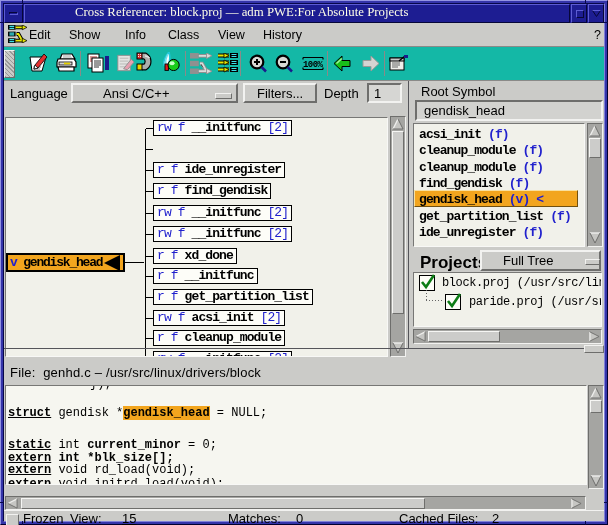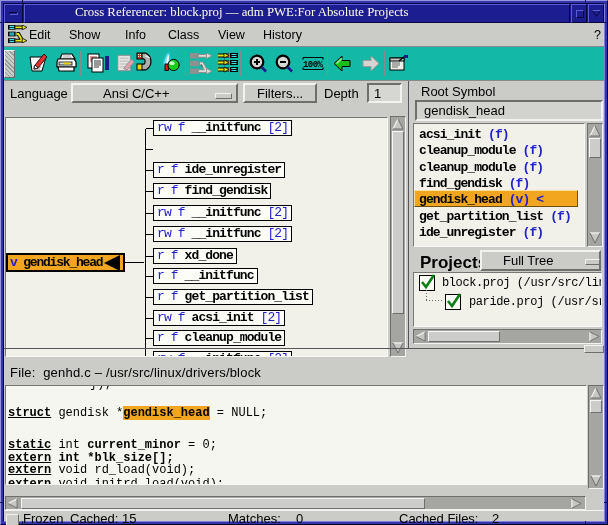--- a/index.html
+++ b/index.html
@@ -327,21 +327,21 @@
     <div class="abs" style="left:15px;top:1px;width:404px;height:11px;background:#CCCCCA;border:1px solid;border-color:#F6F6F4 #6E6E6C #6E6E6C #F6F6F4;box-sizing:border-box;"></div>
     <svg class="abs" style="left:565px;top:1px" width="11" height="11" viewBox="0 0 12 12">
           <path d="M11 6L1 1v10z" fill="#C6C6C3"></path>
           <path d="M1 1v10" stroke="#EEEEEC" stroke-width="1.4"></path>
           <path d="M1 1L11 6L1 11" fill="none" stroke="#6E6E6C" stroke-width="1"></path>
         </svg>
   </div>
   <div class="abs" style="left:0px;top:149px;width:600px;height:1px;background:#F2F2F0;"></div>
   <div class="abs raised1" style="left:2px;top:153px;width:11px;height:11px;background:#CBCBC8;"></div>
   <span class="abs" style="left:19px;top:150px;font-size:13px;text-align:center;">Frozen</span>
-  <span class="abs" style="left:66px;top:150px;font-size:13px;">Cached:</span>
+  <span class="abs" style="left:66px;top:150px;font-size:13px;">View:</span>
   <span class="abs" style="left:118px;top:150px;font-size:13px;text-decoration:underline;">15</span>
   <span class="abs" style="left:224px;top:150px;font-size:13px;">Matches:</span>
   <span class="abs" style="left:292px;top:150px;font-size:13px;">0</span>
   <span class="abs" style="left:395px;top:150px;font-size:13px;">Cached Files:</span>
   <span class="abs" style="left:488px;top:150px;font-size:13px;">2</span>
 </div>
 
 </div>
 
 </body></html>

